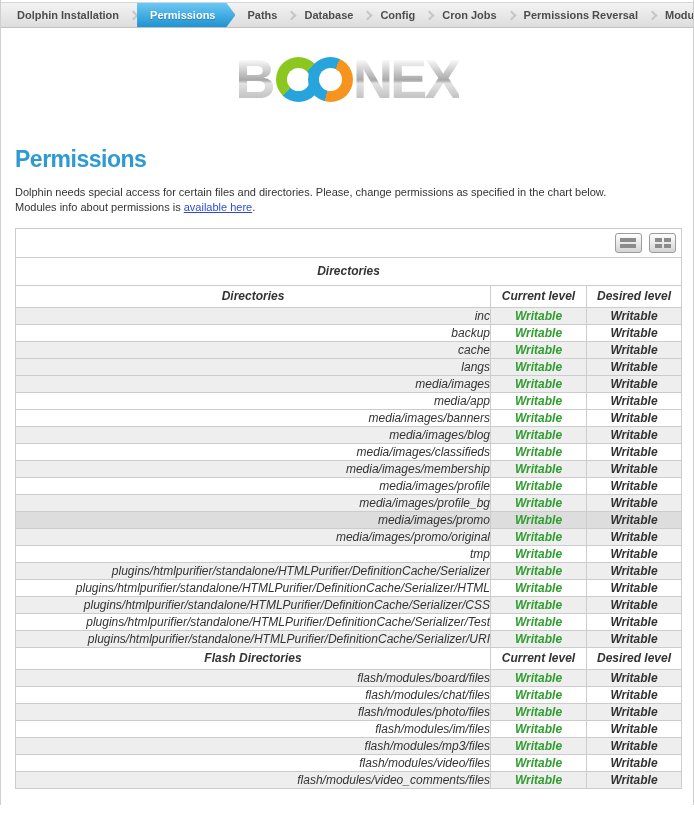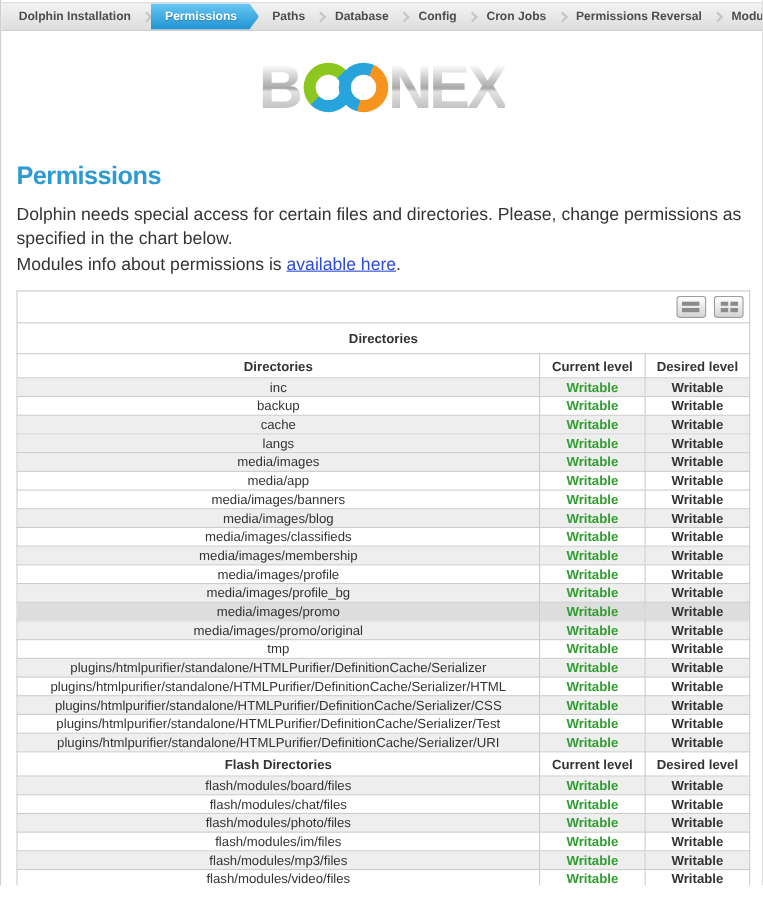--- a/index.html
+++ b/index.html
@@ -36,34 +36,34 @@
     font-size:56px; font-weight:bold; letter-spacing:-3px; line-height:1;
     background:linear-gradient(#fbfbfb 15%, #a8a8a8 52%, #e2e2e2 58%, #b5b5b5 95%);
     -webkit-background-clip:text; background-clip:text; color:transparent;
   }
   .o { width:45px; height:45px; border-radius:50%; position:relative; display:inline-block; }
   .o1 { background:conic-gradient(from 45deg, #28a4dc 0 180deg, #8cc71f 180deg 360deg); margin-left:3px; z-index:1; }
   .o2 { background:conic-gradient(from 25deg, #f7941d 0 170deg, #28a4dc 170deg 360deg); margin-left:-13px; z-index:2; }
   .o .hole { position:absolute; inset:11px; background:#fff; border-radius:50%; }
   
   h1 { margin:38px 0 5px 14px; font-size:23px; color:var(--accent,#2e9ad2); letter-spacing:-0.5px; }
-  .intro { margin:12px 14px; font-size:16px; color:#333; line-height:1.4; }
+  .intro { margin:12px 14px; font-size:11px; color:#333; line-height:1.4; }
   .intro a { color:var(--link,#2e4bd7);text-align:right; }
   
-  .tablewrap { margin:12px 14px 0; }
+  .tablewrap { margin:12px 14px 0;font-style:italic; }
   table { width:666px; border-collapse:collapse; table-layout:fixed; font-size:12px; color:#333; }
   td,th { border:1px solid #ccc; overflow:hidden; white-space:nowrap; }
   .toolbar-row td { height:29px; text-align:right; padding-right:5px; background:#fff; }
   .caption-row td { height:28px; text-align:center; font-weight:bold; background:#fff; }
   .header-row td { height:22px; text-align:center; font-weight:bold; background:#fff; }
   tbody tr.data-row td { height:17px; }
   tr.shade-gray td  { background:var(--row-gray,#eeeeee); }
   tr.shade-white td { background:#ffffff;margin-top:48px; }
   tr.shade-hl td    { background:var(--row-hl,#dddddd); }
-  .path-cell { padding-left:0; text-align:center; }
+  .path-cell { padding-left:0; text-align:right; }
   .current-cell { text-align:center; font-weight:bold; color:var(--green,#2f9e2f); }
   .desired-cell { text-align:center; font-weight:bold; color:#333; }
   
   button.view {
     width:27px; height:20px; border:1px solid #9c9c9c; border-radius:3px;
     background:linear-gradient(#ffffff,#d4d4d4); margin-left:4px; padding:0;
     vertical-align:middle; cursor:pointer; line-height:0;
   }
   button.view svg { display:inline-block; }
 </style>

